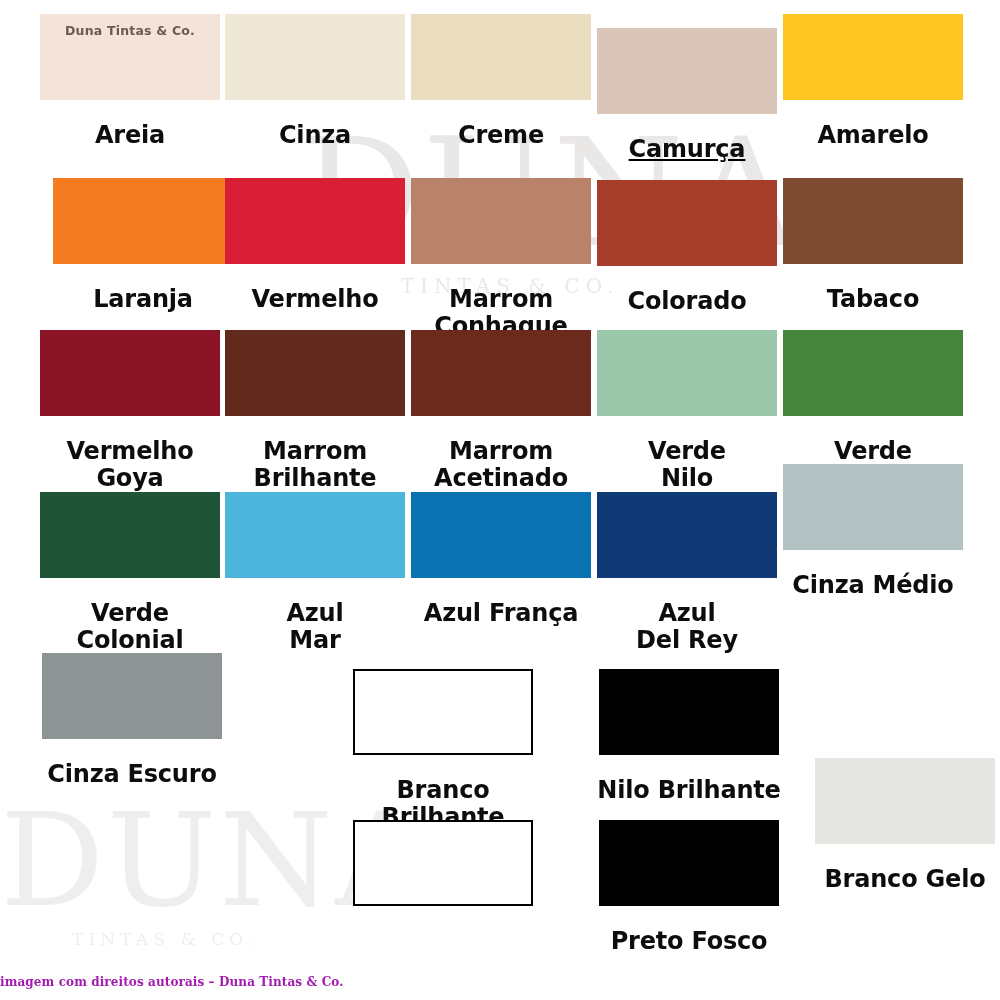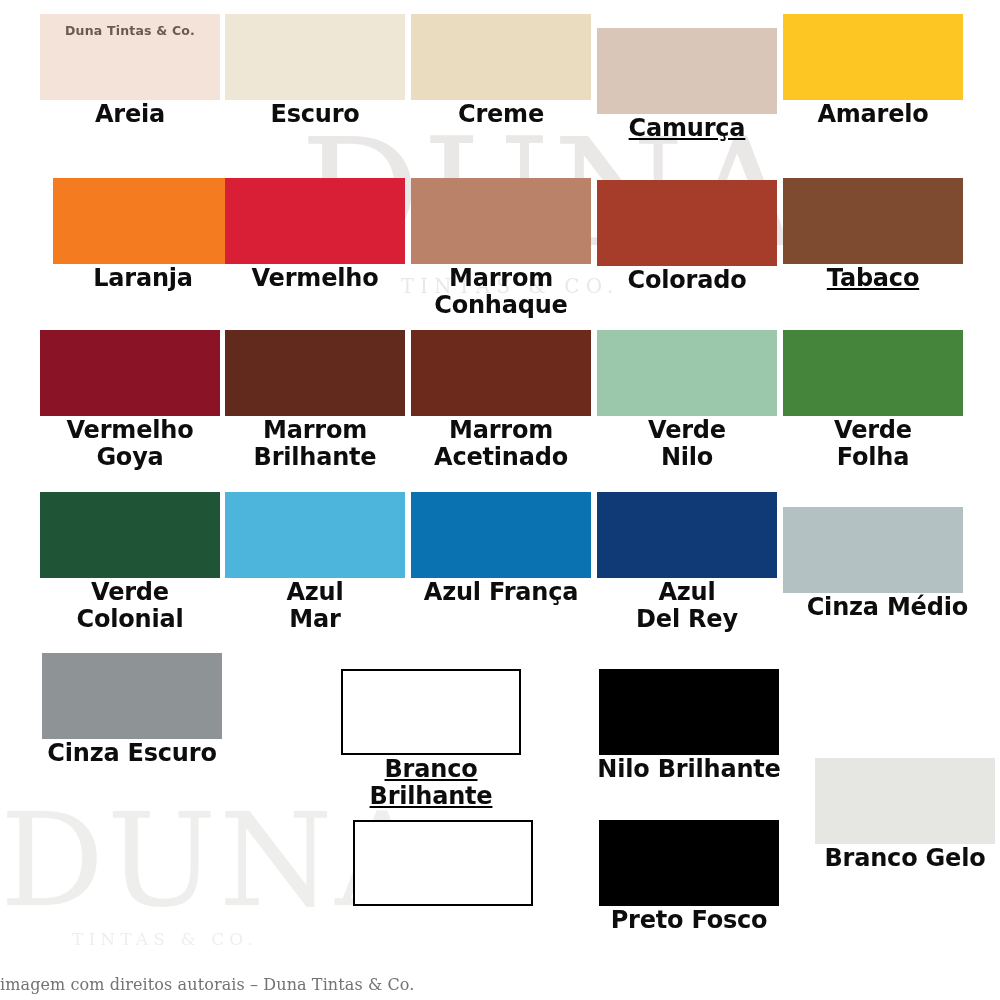--- a/index.html
+++ b/index.html
@@ -77,21 +77,21 @@
     height: 86px;
     margin: 0 auto;
     display: block;
   }
   .swatch.outlined {
     border: 2px solid #000000;
     background: #ffffff;
   }
 
   .cell-label {
-    margin-top: 1px;
+    margin-top: 22px;
     font-size: 24px;
     font-weight: 700;
     color: #0d0d0d;
     line-height: 1.12;
     letter-spacing: -0.2px;
     white-space: pre-line;
     font-family: "DejaVu Sans", "Liberation Sans", sans-serif;
   }
 
   
@@ -103,23 +103,23 @@
     letter-spacing: 0.2px;
     text-align: center;
     font-family: "DejaVu Sans", "Liberation Sans", sans-serif;
   }
 
   
   #footer-note {
     position: absolute;
     left: 0px;
     top: 975px;
-    font-size: 16px;
-    font-weight: 400;
-    color: #737373;
+    font-size: 12px;
+    font-weight: 700;
+    color: #a21caf;
     font-family: "DejaVu Serif", "Liberation Serif", serif;
     letter-spacing: 0.1px;
   }
 </style>
 </head>
 <body>
 
 <div id="page">
 
   <div class="watermark" id="watermark-center">
@@ -134,21 +134,21 @@
 
   <div id="grid">
       <div class="cell" style="left: 35px; top: 14px;">
         <div class="swatch" style="background: rgb(244, 227, 216);">
           <div class="swatch-brand">Duna Tintas &amp; Co.</div>
         </div>
         <div class="cell-label">Areia</div>
       </div>
       <div class="cell" style="left: 220px; top: 14px;">
         <div class="swatch" style="background: rgb(239, 231, 214);"></div>
-        <div class="cell-label">Escuro</div>
+        <div class="cell-label">Cinza</div>
       </div>
       <div class="cell" style="left: 406px; top: 14px;">
         <div class="swatch" style="background: rgb(234, 220, 190);"></div>
         <div class="cell-label">Creme</div>
       </div>
       <div class="cell" style="left: 592px; top: 28px; text-decoration: underline;">
         <div class="swatch" style="background: rgb(217, 198, 185);"></div>
         <div class="cell-label">Camurça</div>
       </div>
       <div class="cell" style="left: 778px; top: 14px;">
@@ -165,21 +165,21 @@
       </div>
       <div class="cell" style="left: 406px; top: 178px;">
         <div class="swatch" style="background: rgb(185, 130, 105);"></div>
         <div class="cell-label">Marrom
 Conhaque</div>
       </div>
       <div class="cell" style="left: 592px; top: 180px;">
         <div class="swatch" style="background: rgb(166, 61, 43);"></div>
         <div class="cell-label">Colorado</div>
       </div>
-      <div class="cell" style="left: 778px; top: 178px; text-decoration: underline;">
+      <div class="cell" style="left: 778px; top: 178px;">
         <div class="swatch" style="background: rgb(127, 75, 48);"></div>
         <div class="cell-label">Tabaco</div>
       </div>
       <div class="cell" style="left: 35px; top: 330px;">
         <div class="swatch" style="background: rgb(138, 20, 38);"></div>
         <div class="cell-label">Vermelho
 Goya</div>
       </div>
       <div class="cell" style="left: 220px; top: 330px;">
         <div class="swatch" style="background: rgb(98, 41, 29);"></div>
@@ -213,29 +213,29 @@
       </div>
       <div class="cell" style="left: 406px; top: 492px;">
         <div class="swatch" style="background: rgb(10, 114, 176);"></div>
         <div class="cell-label">Azul França</div>
       </div>
       <div class="cell" style="left: 592px; top: 492px;">
         <div class="swatch" style="background: rgb(15, 58, 117);"></div>
         <div class="cell-label">Azul
 Del Rey</div>
       </div>
-      <div class="cell" style="left: 778px; top: 507px; text-align: right;">
+      <div class="cell" style="left: 778px; top: 464px;">
         <div class="swatch" style="background: rgb(179, 193, 195);"></div>
         <div class="cell-label">Cinza Médio</div>
       </div>
       <div class="cell" style="left: 37px; top: 653px;">
         <div class="swatch" style="background: rgb(142, 147, 150);"></div>
         <div class="cell-label">Cinza Escuro</div>
       </div>
-      <div class="cell" style="left: 336px; top: 669px; text-decoration: underline;">
+      <div class="cell" style="left: 348px; top: 669px;">
         <div class="swatch outlined"></div>
         <div class="cell-label">Branco Brilhante</div>
       </div>
       <div class="cell" style="left: 594px; top: 669px;">
         <div class="swatch" style="background: rgb(0, 0, 0);"></div>
         <div class="cell-label">Nilo Brilhante</div>
       </div>
       <div class="cell" style="left: 348px; top: 820px;">
         <div class="swatch outlined"></div>
       </div>

